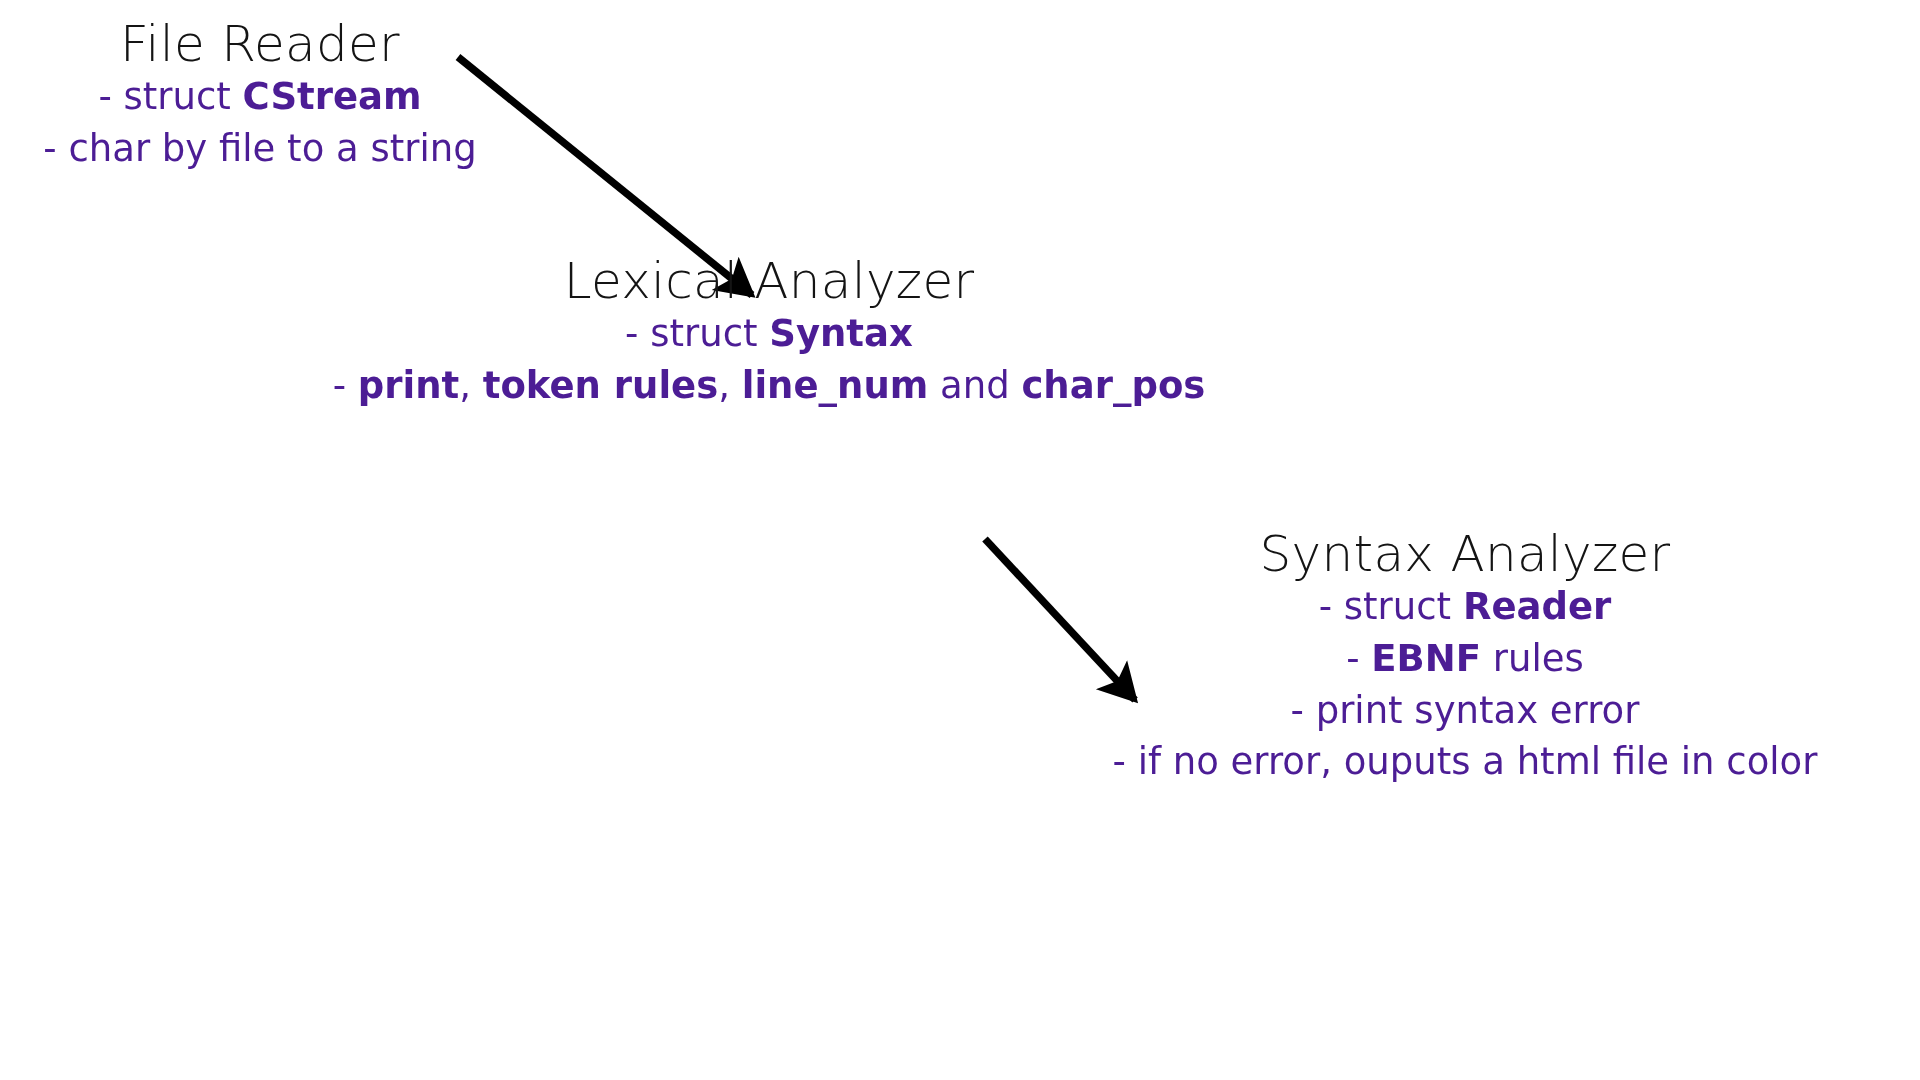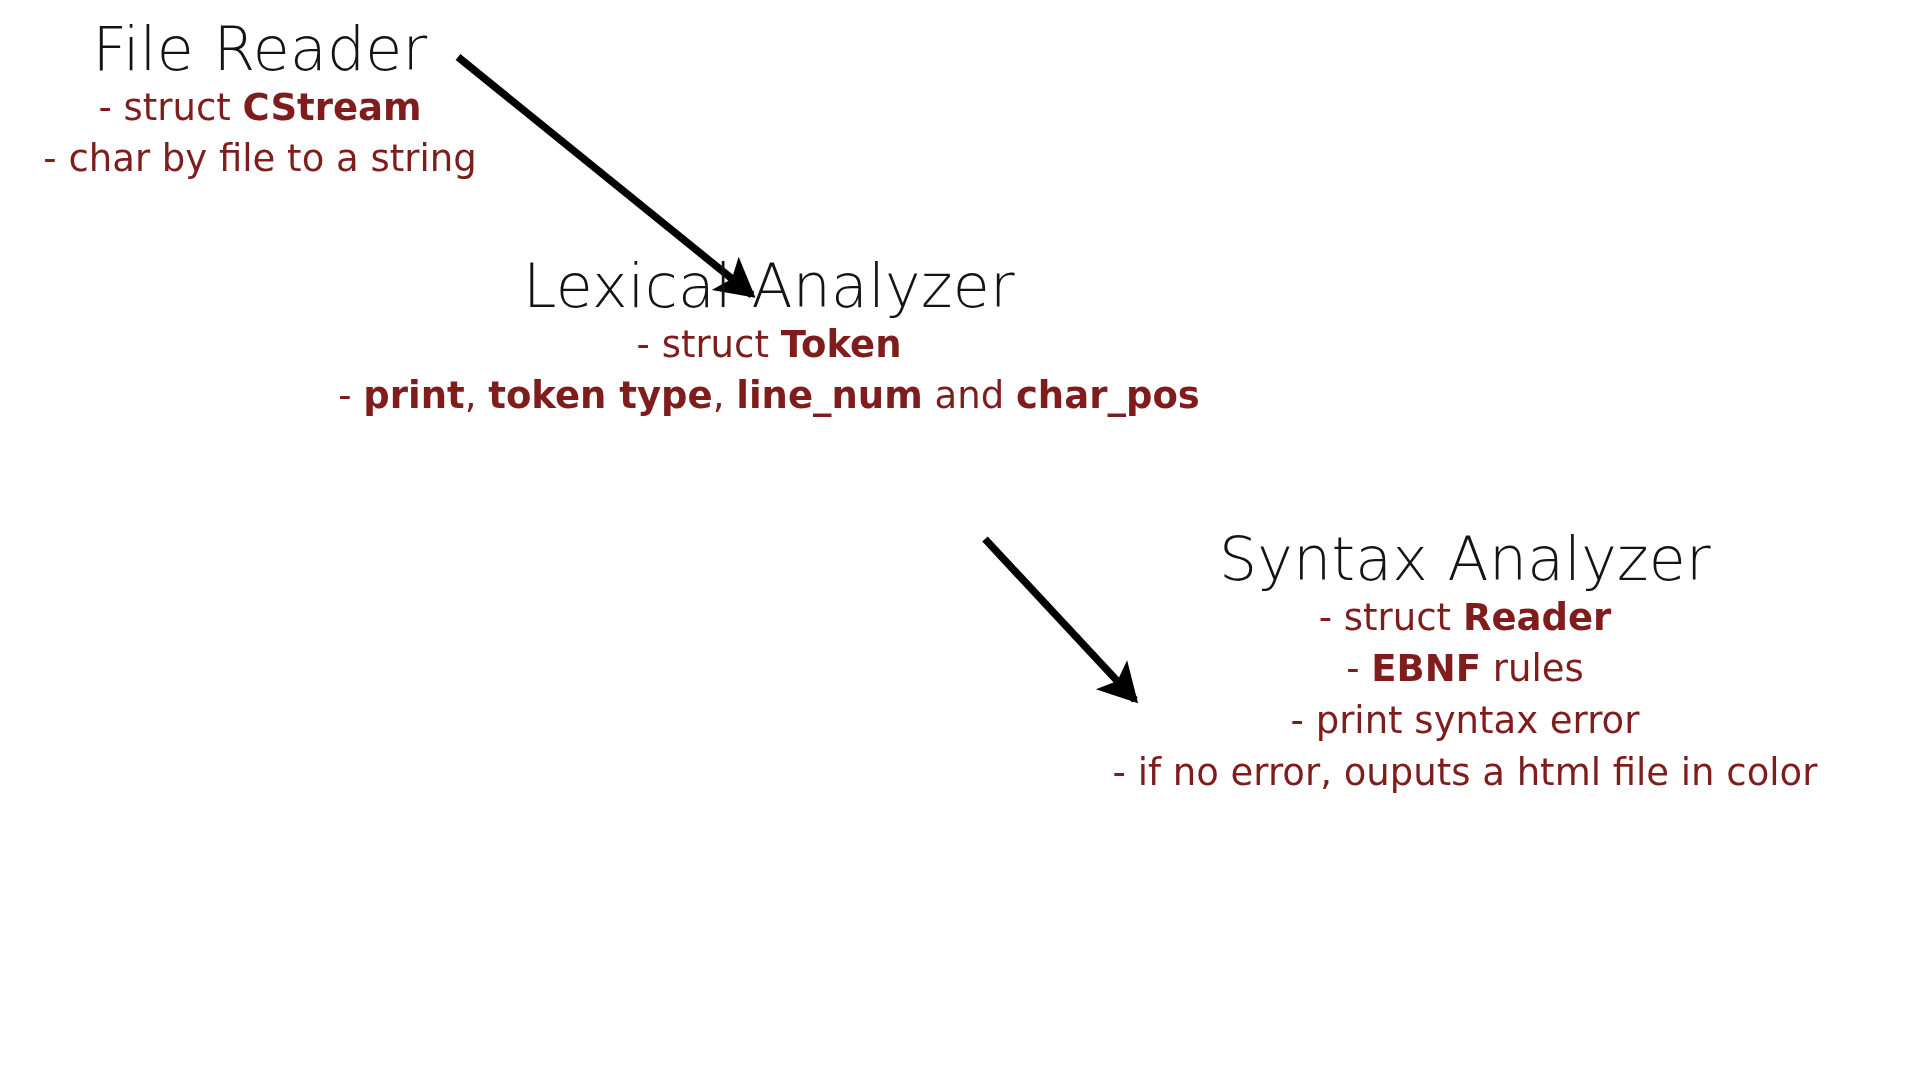--- a/index.html
+++ b/index.html
@@ -23,31 +23,31 @@
     width: 1920px;
     height: 1080px;
     pointer-events: none;
   }
   .block {
     position: absolute;
     text-align: center;
     white-space: nowrap;
   }
   .block-title {
-    font-size: 60px;
+    font-size: 50px;
     font-weight: 300;
     letter-spacing: 0.3px;
     line-height: 1.06;
     color: #141414;
   }
   .block-line {
     font-size: 37px;
     font-weight: 400;
     line-height: 1.40;
-    color: #7f1d1d;
+    color: #4c1d95;
   }
   .block-line b {
     font-weight: 700;
   }
   
   #block-file-reader {
     left: 0px;
     top: 18px;
     width: 520px;
   }
@@ -81,24 +81,24 @@
     <div class="block-title">File Reader</div>
     <div class="block-line">
       <span>- struct </span><b>CStream</b>
     </div>
     <div class="block-line">- char by file to a string</div>
   </div>
 
   <div class="block" id="block-lexical-analyzer">
     <div class="block-title">Lexical Analyzer</div>
     <div class="block-line">
-      <span>- struct </span><b>Token</b>
+      <span>- struct </span><b>Syntax</b>
     </div>
     <div class="block-line">
-      <span>- </span><b>print</b><span>, </span><b>token type</b><span>, </span><b>line_num</b><span> and </span><b>char_pos</b>
+      <span>- </span><b>print</b><span>, </span><b>token rules</b><span>, </span><b>line_num</b><span> and </span><b>char_pos</b>
     </div>
   </div>
 
   <div class="block" id="block-syntax-analyzer">
     <div class="block-title">Syntax Analyzer</div>
     <div class="block-line">
       <span>- struct </span><b>Reader</b>
     </div>
     <div class="block-line">
       <span>- </span><b>EBNF</b><span> rules</span>

